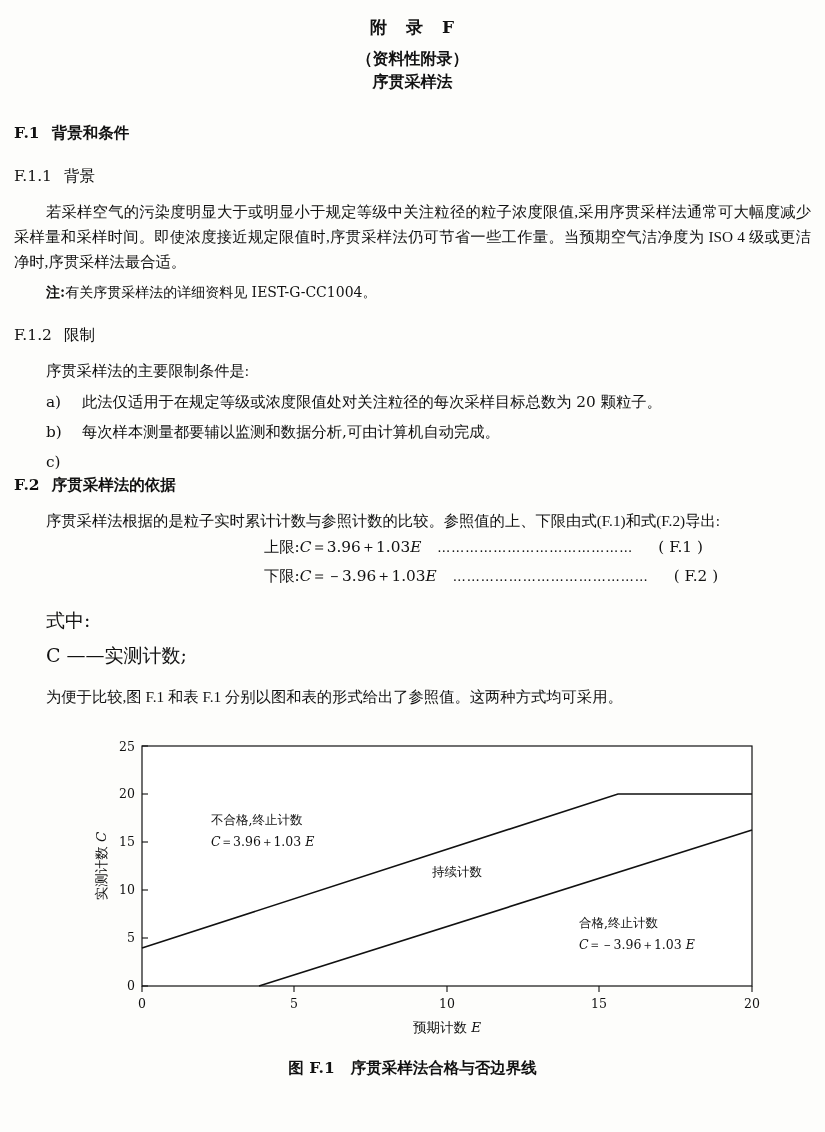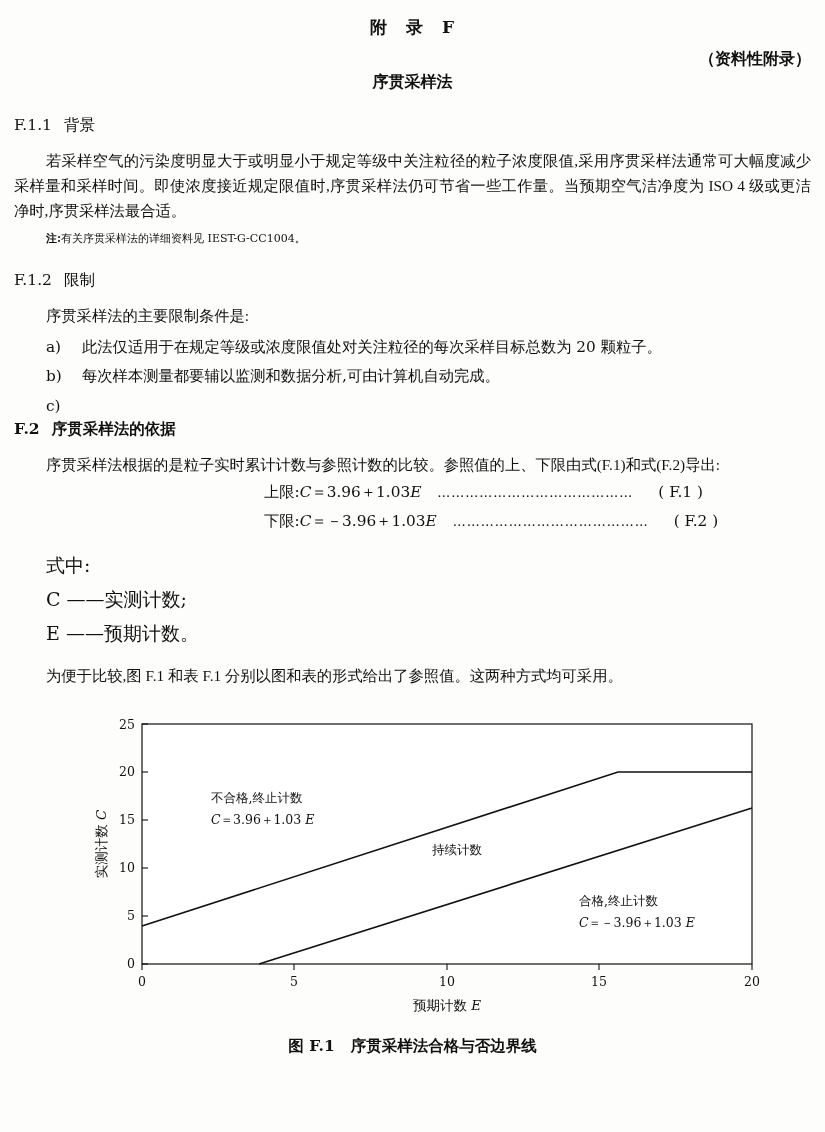--- a/index.html
+++ b/index.html
@@ -31,21 +31,21 @@
 
   
   .appendix-head {
     text-align: center;
     font-weight: bold;
     font-size: 17px;
     letter-spacing: 1px;
     margin-top: 8px;
   }
   .appendix-sub {
-    text-align: right;
+    text-align: center;
     font-weight: bold;
     font-size: 16px;
     margin-top: 10px;
   }
   .appendix-title {
     text-align: center;
     font-weight: bold;
     font-size: 16px;
     margin-top: 2px;
   }
@@ -67,21 +67,21 @@
   
   p.body {
     font-size: 15.3px;
     line-height: 1.62;
     margin: 13px 0 0 0;
     text-align: justify;
     text-justify: inter-ideograph;
   }
   p.indent { text-indent: 32px; font-family: Liberation Serif, serif; }
   p.note {
-    font-size: 11px;
+    font-size: 14px;
     line-height: 1.5;
     margin: 8px 0 0 32px;
   }
   p.note b { font-weight: bold; }
 
   ol.alpha {
     list-style: none;
     margin: 6px 0 0 0;
     padding: 0;
   }
@@ -149,20 +149,23 @@
 </head>
 <body>
 
 <div class="page">
   <div class="content">
 
     <div class="appendix-head">附　录　F</div>
     <div class="appendix-sub">（资料性附录）</div>
     <div class="appendix-title">序贯采样法</div>
 
+    <div class="h1">
+      <span class="num">F.1</span><span>背景和条件</span>
+    </div>
 
     <div class="h2">
       <span class="num">F.1.1</span><span>背景</span>
     </div>
     <p class="body indent">若采样空气的污染度明显大于或明显小于规定等级中关注粒径的粒子浓度限值,采用序贯采样法通常可大幅度减少采样量和采样时间。即使浓度接近规定限值时,序贯采样法仍可节省一些工作量。当预期空气洁净度为 ISO 4 级或更洁净时,序贯采样法最合适。</p>
     <p class="note">
       <b>注:</b><span>有关序贯采样法的详细资料见 IEST-G-CC1004。</span>
     </p>
 
     <div class="h2">
@@ -197,21 +200,20 @@
       <div class="formula-row">
         <span class="f-text"><span>下限:</span><i class="var">C</i>＝－3.96＋1.03<i class="var">E</i></span>
         <span class="f-dots">……………………………………</span>
         <span class="f-num">( F.2 )</span>
       </div>
     </div>
 
     <div class="deflines">
       <div>式中:</div>
       <div>C ——实测计数;</div>
-      <div>E ——预期计数。</div>
     </div>
     <p class="body indent">为便于比较,图 F.1 和表 F.1 分别以图和表的形式给出了参照值。这两种方式均可采用。</p>
 
     <div class="figure-wrap">
       <svg width="797" height="300" viewBox="0 0 797 300">
 
         <rect x="128" y="10" width="610" height="240" fill="#ffffff" stroke="#111111" stroke-width="1.2"></rect>
 
         <g stroke="#111111" stroke-width="1.1">
           <line x1="128" y1="250" x2="134" y2="250"></line>

